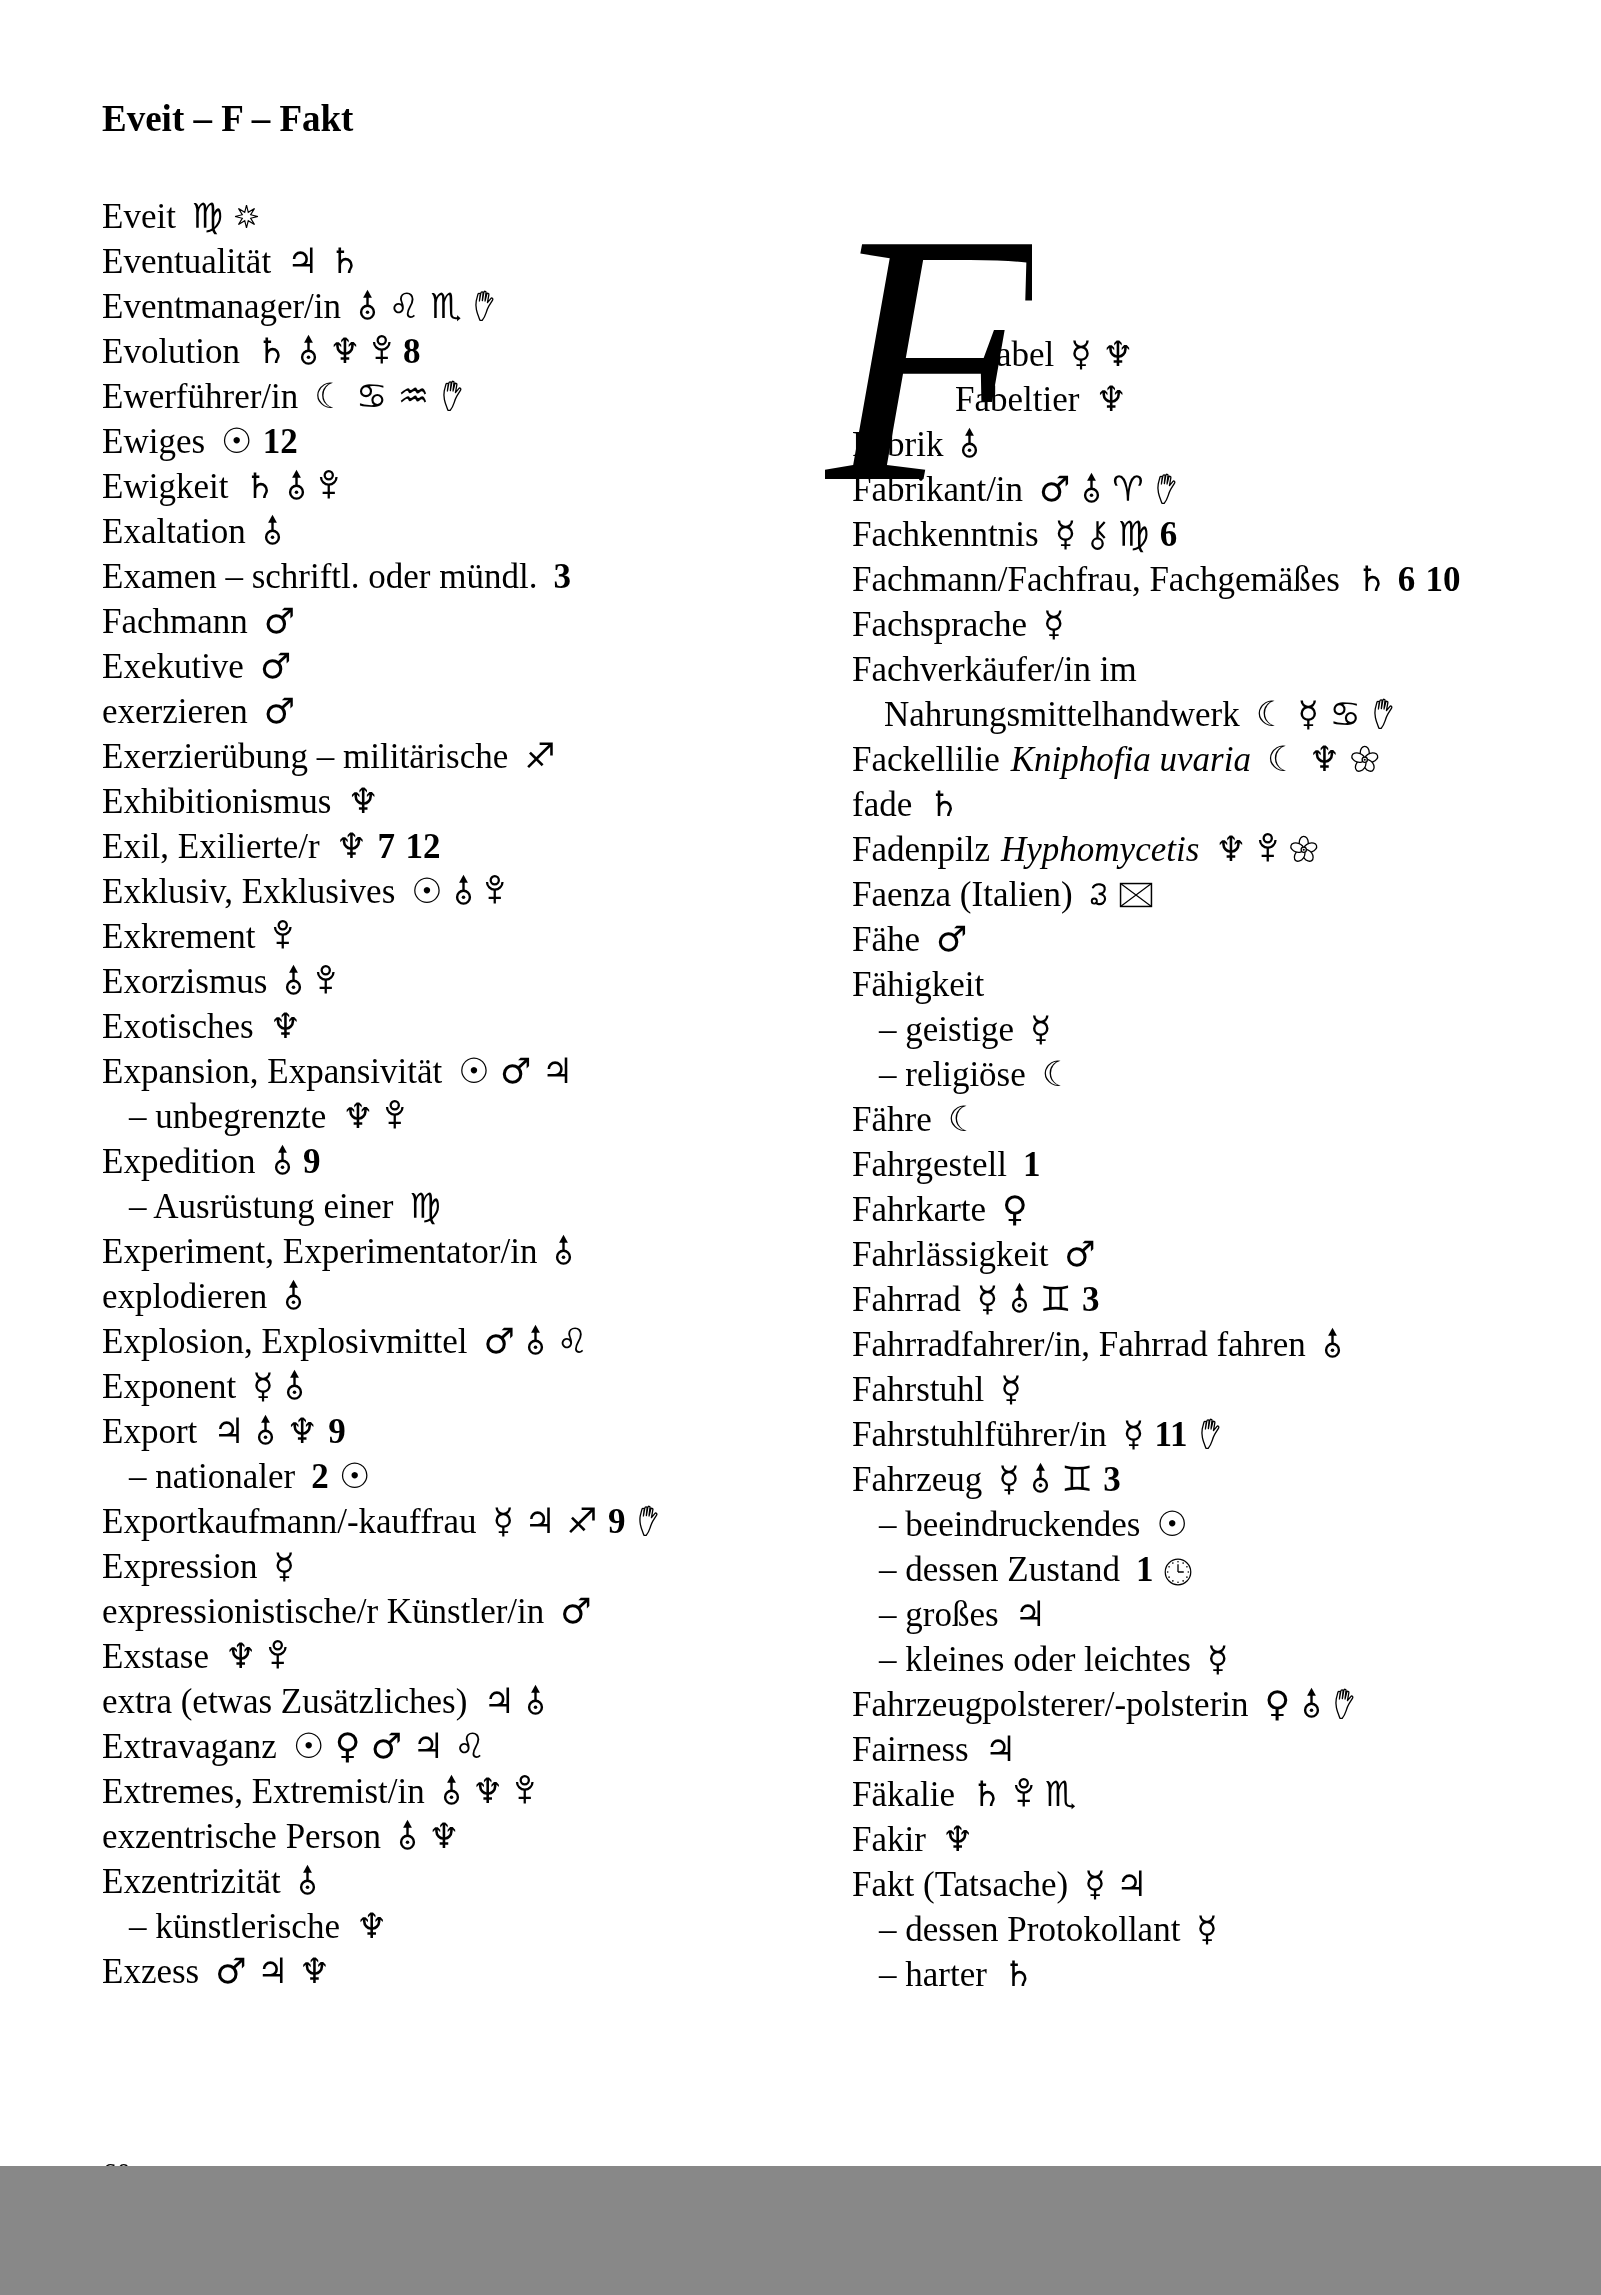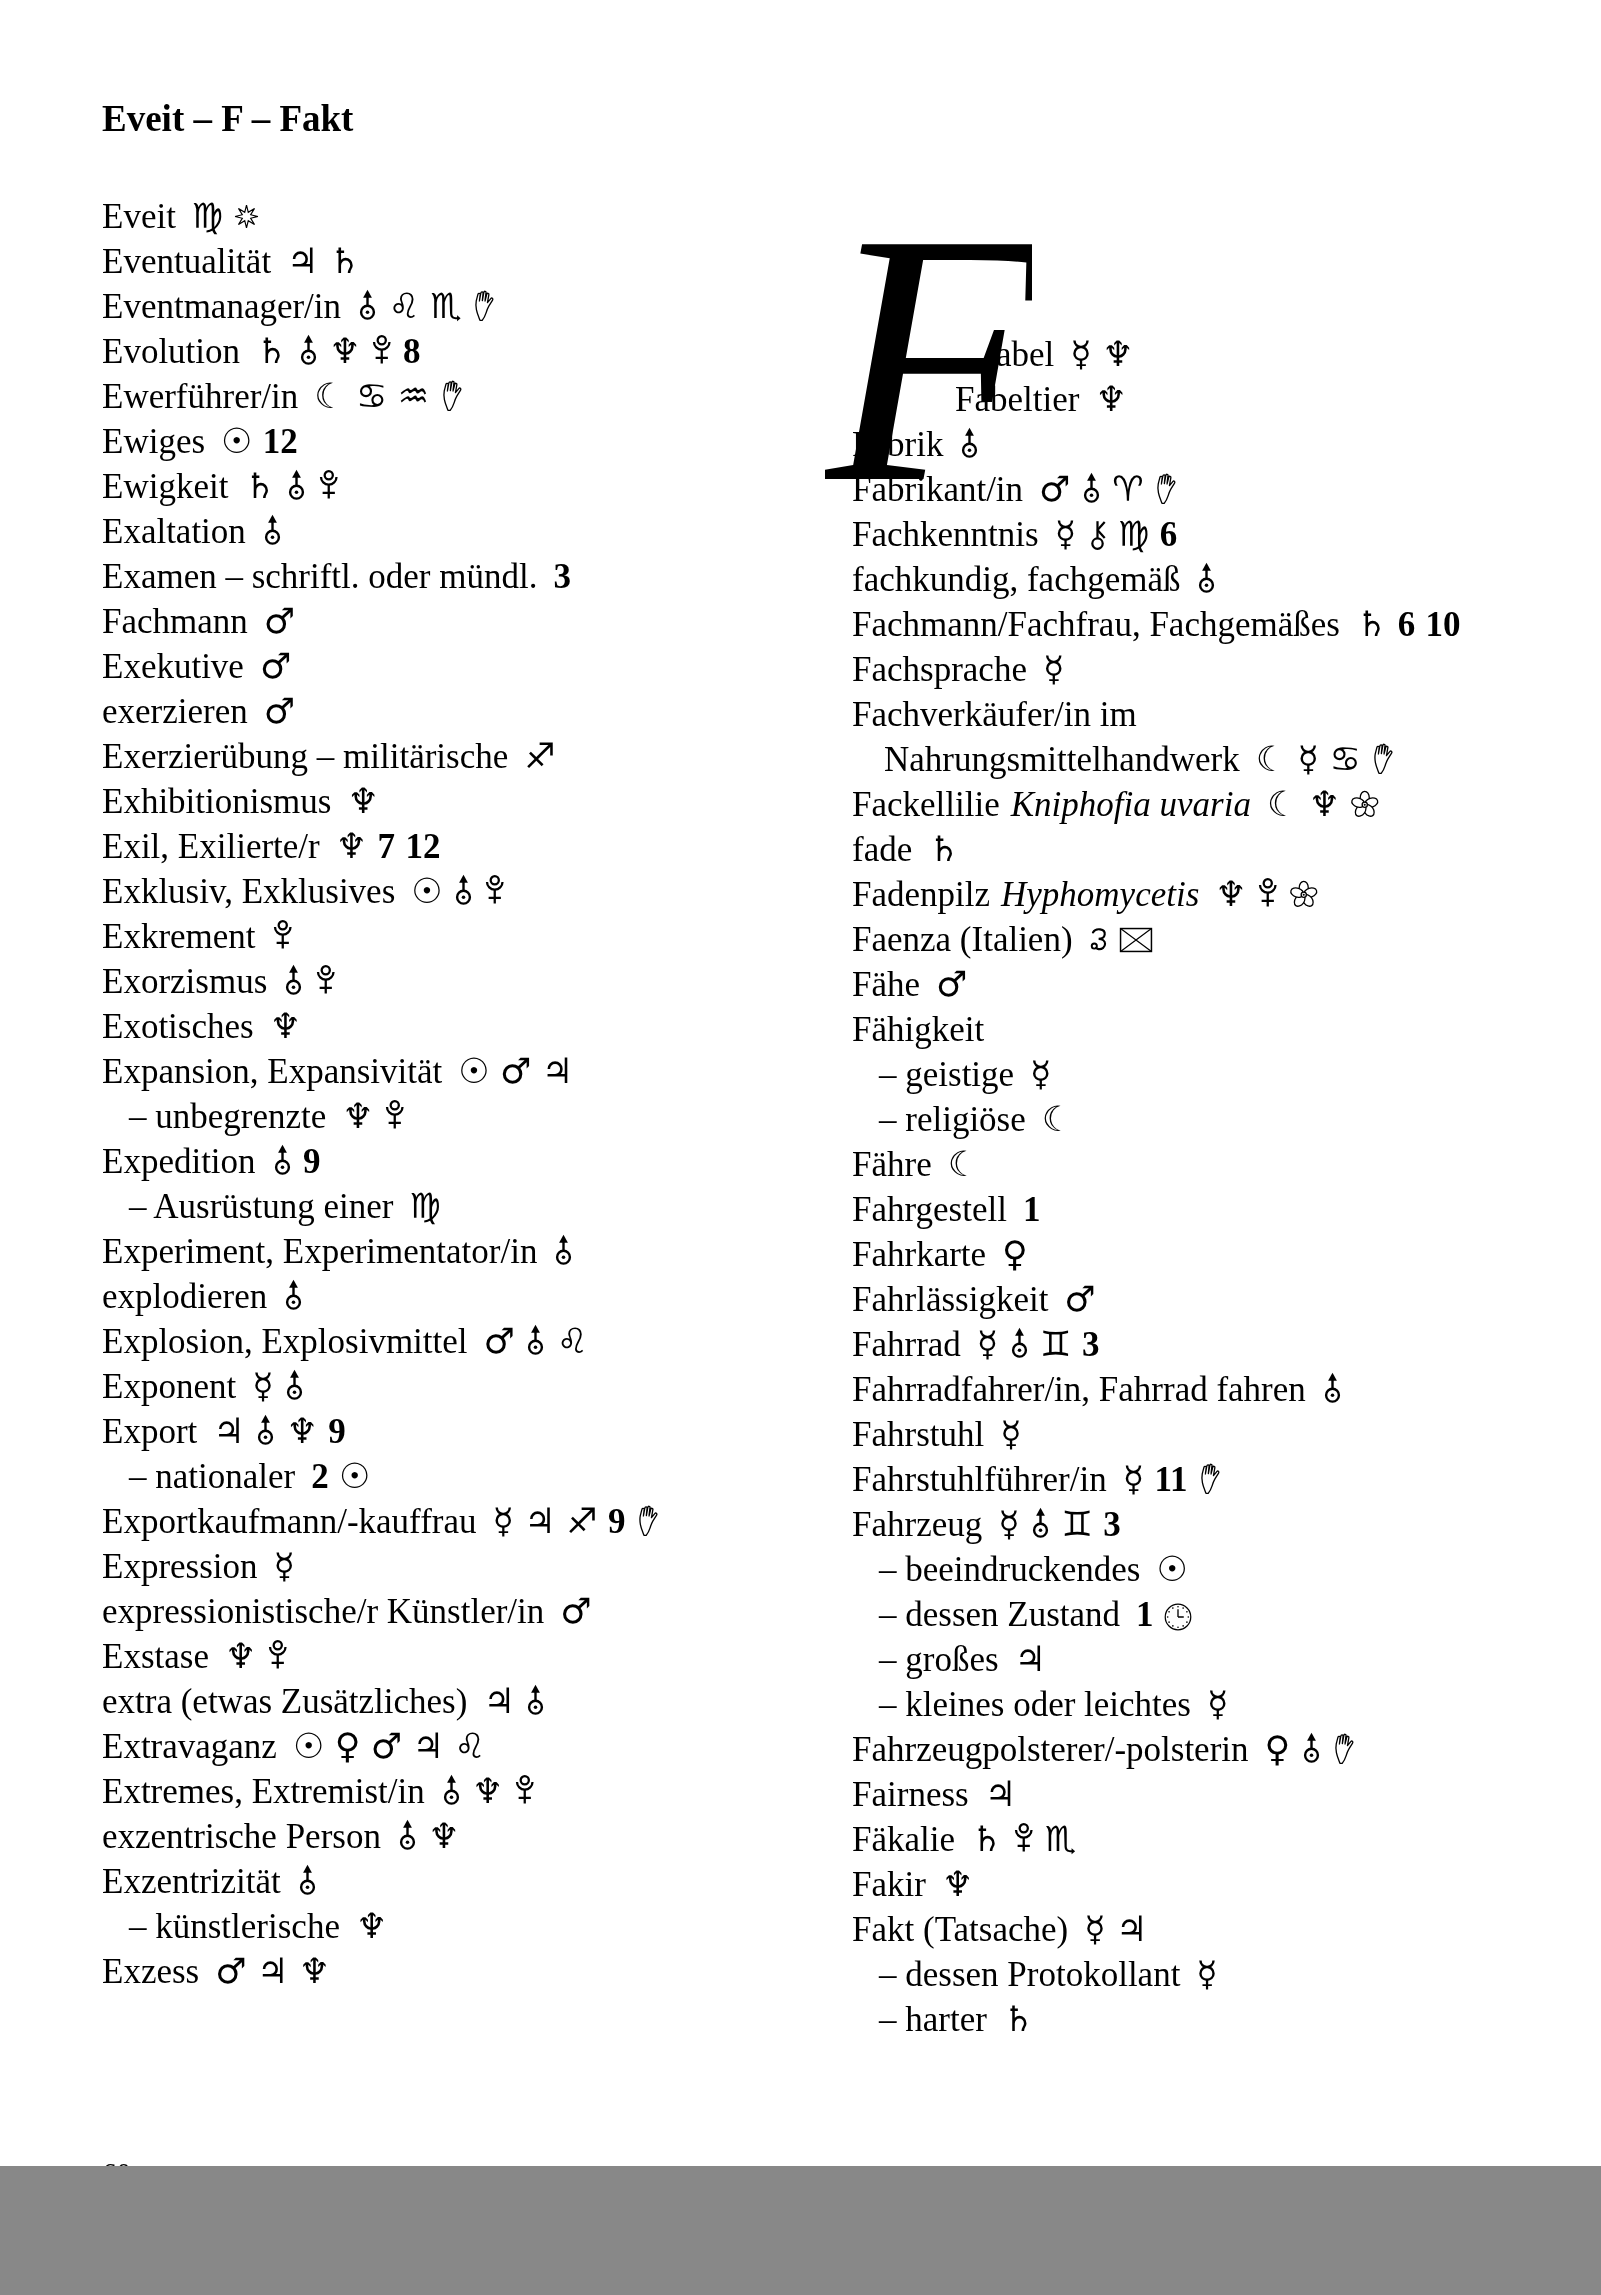--- a/index.html
+++ b/index.html
@@ -214,23 +214,20 @@
             <use href="#sym-uranus"></use>
           </svg></span></div>
       <div class="line"><span class="term">Fabrikant/in</span><span class="syms"><span class="sym">♂</span><svg class="sym-svg i-uranus" viewBox="0 0 26 40" width="21" height="32">
             <use href="#sym-uranus"></use>
           </svg><span class="sym">♈</span><svg class="sym-svg i-hand" viewBox="0 0 31 41" width="25" height="33">
             <use href="#sym-hand"></use>
           </svg></span></div>
       <div class="line"><span class="term">Fachkenntnis</span><span class="syms"><span class="sym">☿</span><svg class="sym-svg i-chiron" viewBox="0 0 26 40" width="21" height="32">
             <use href="#sym-chiron"></use>
           </svg><span class="sym">♍</span><span class="num">6</span></span></div>
-      <div class="line"><span class="term">fachkundig, fachgemäß</span><span class="syms"><svg class="sym-svg i-uranus" viewBox="0 0 26 40" width="21" height="32">
-            <use href="#sym-uranus"></use>
-          </svg></span></div>
       <div class="line"><span class="term">Fachmann/Fachfrau, Fachgemäßes</span><span class="syms"><span class="sym">♄</span><span class="num">6</span><span class="num">10</span></span></div>
       <div class="line"><span class="term">Fachsprache</span><span class="syms"><span class="sym">☿</span></span></div>
       <div class="line"><span class="term">Fachverkäufer/in im</span></div>
       <div class="line ind-cont"><span class="term">Nahrungsmittelhandwerk</span><span class="syms"><span class="sym">☾</span><span class="sym">☿</span><span class="sym">♋</span><svg class="sym-svg i-hand" viewBox="0 0 31 41" width="25" height="33">
             <use href="#sym-hand"></use>
           </svg></span></div>
       <div class="line"><span class="term">Fackellilie</span><span class="latin">Kniphofia uvaria</span><span class="syms"><span class="sym">☾</span><span class="sym">♆</span><svg class="sym-svg i-flower" viewBox="0 0 37 37" width="29.5" height="29.5">
             <use href="#sym-flower"></use>
           </svg></span></div>
       <div class="line"><span class="term">fade</span><span class="syms"><span class="sym">♄</span></span></div>

